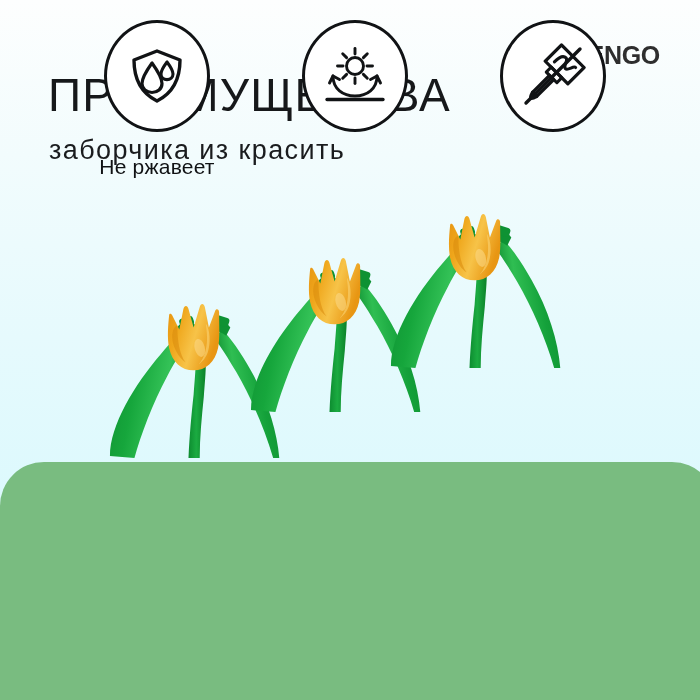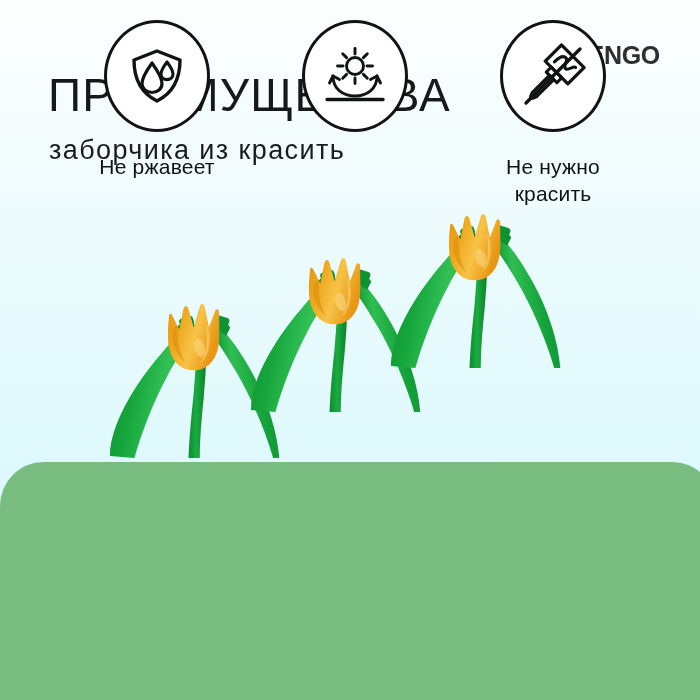--- a/index.html
+++ b/index.html
@@ -259,18 +259,17 @@
 
             <rect x="31" y="25.5" width="7" height="15" fill="none" stroke="#111315" stroke-width="3.1" stroke-linejoin="round"></rect>
 
             <rect x="38" y="17" width="23" height="32" fill="none" stroke="#111315" stroke-width="3.2" stroke-linejoin="round"></rect>
             <path d="M44 24 C51 24 55 26 55 29.5 C55 33 47 33 47 36.5 C47 40 55 40 55 43" fill="none" stroke="#111315" stroke-width="3.1" stroke-linecap="round" stroke-linejoin="round"></path>
           </g>
 
           <line x1="6" y1="60" x2="60" y2="6" stroke="#111315" stroke-width="3.4" stroke-linecap="round"></line>
         </svg>
       </div>
-      <div class="benefit-label">Не нужно красить</div>
     </div>
 
   </div>
 
 </div>
 
 </body></html>

